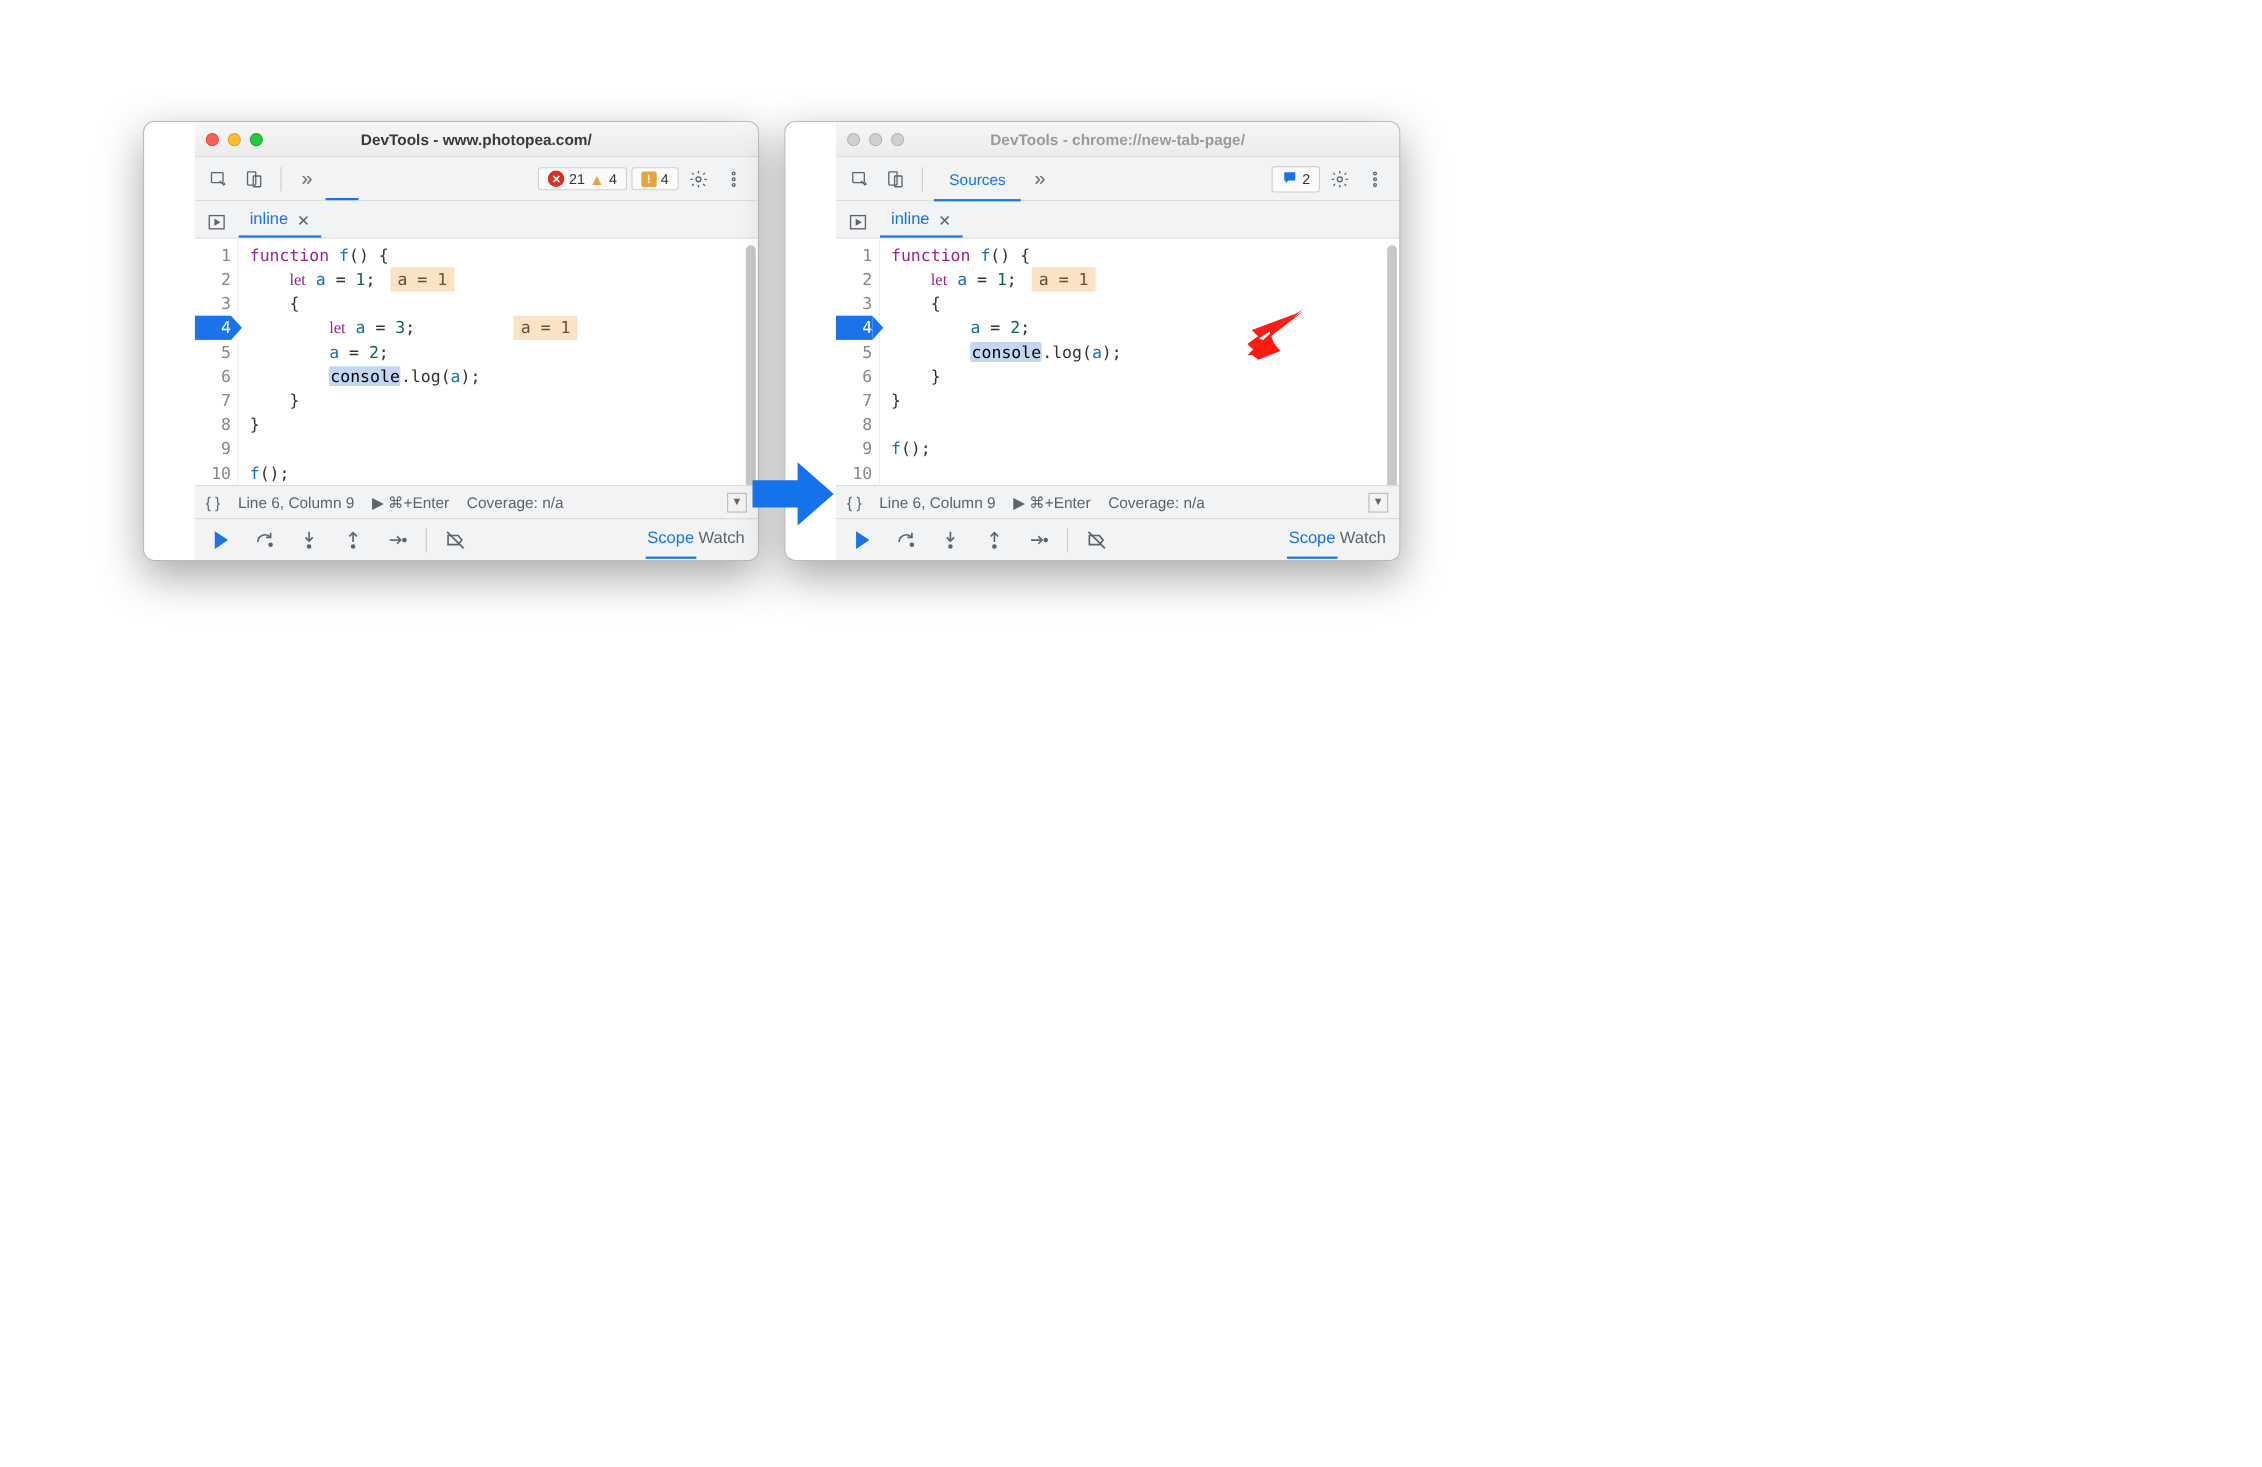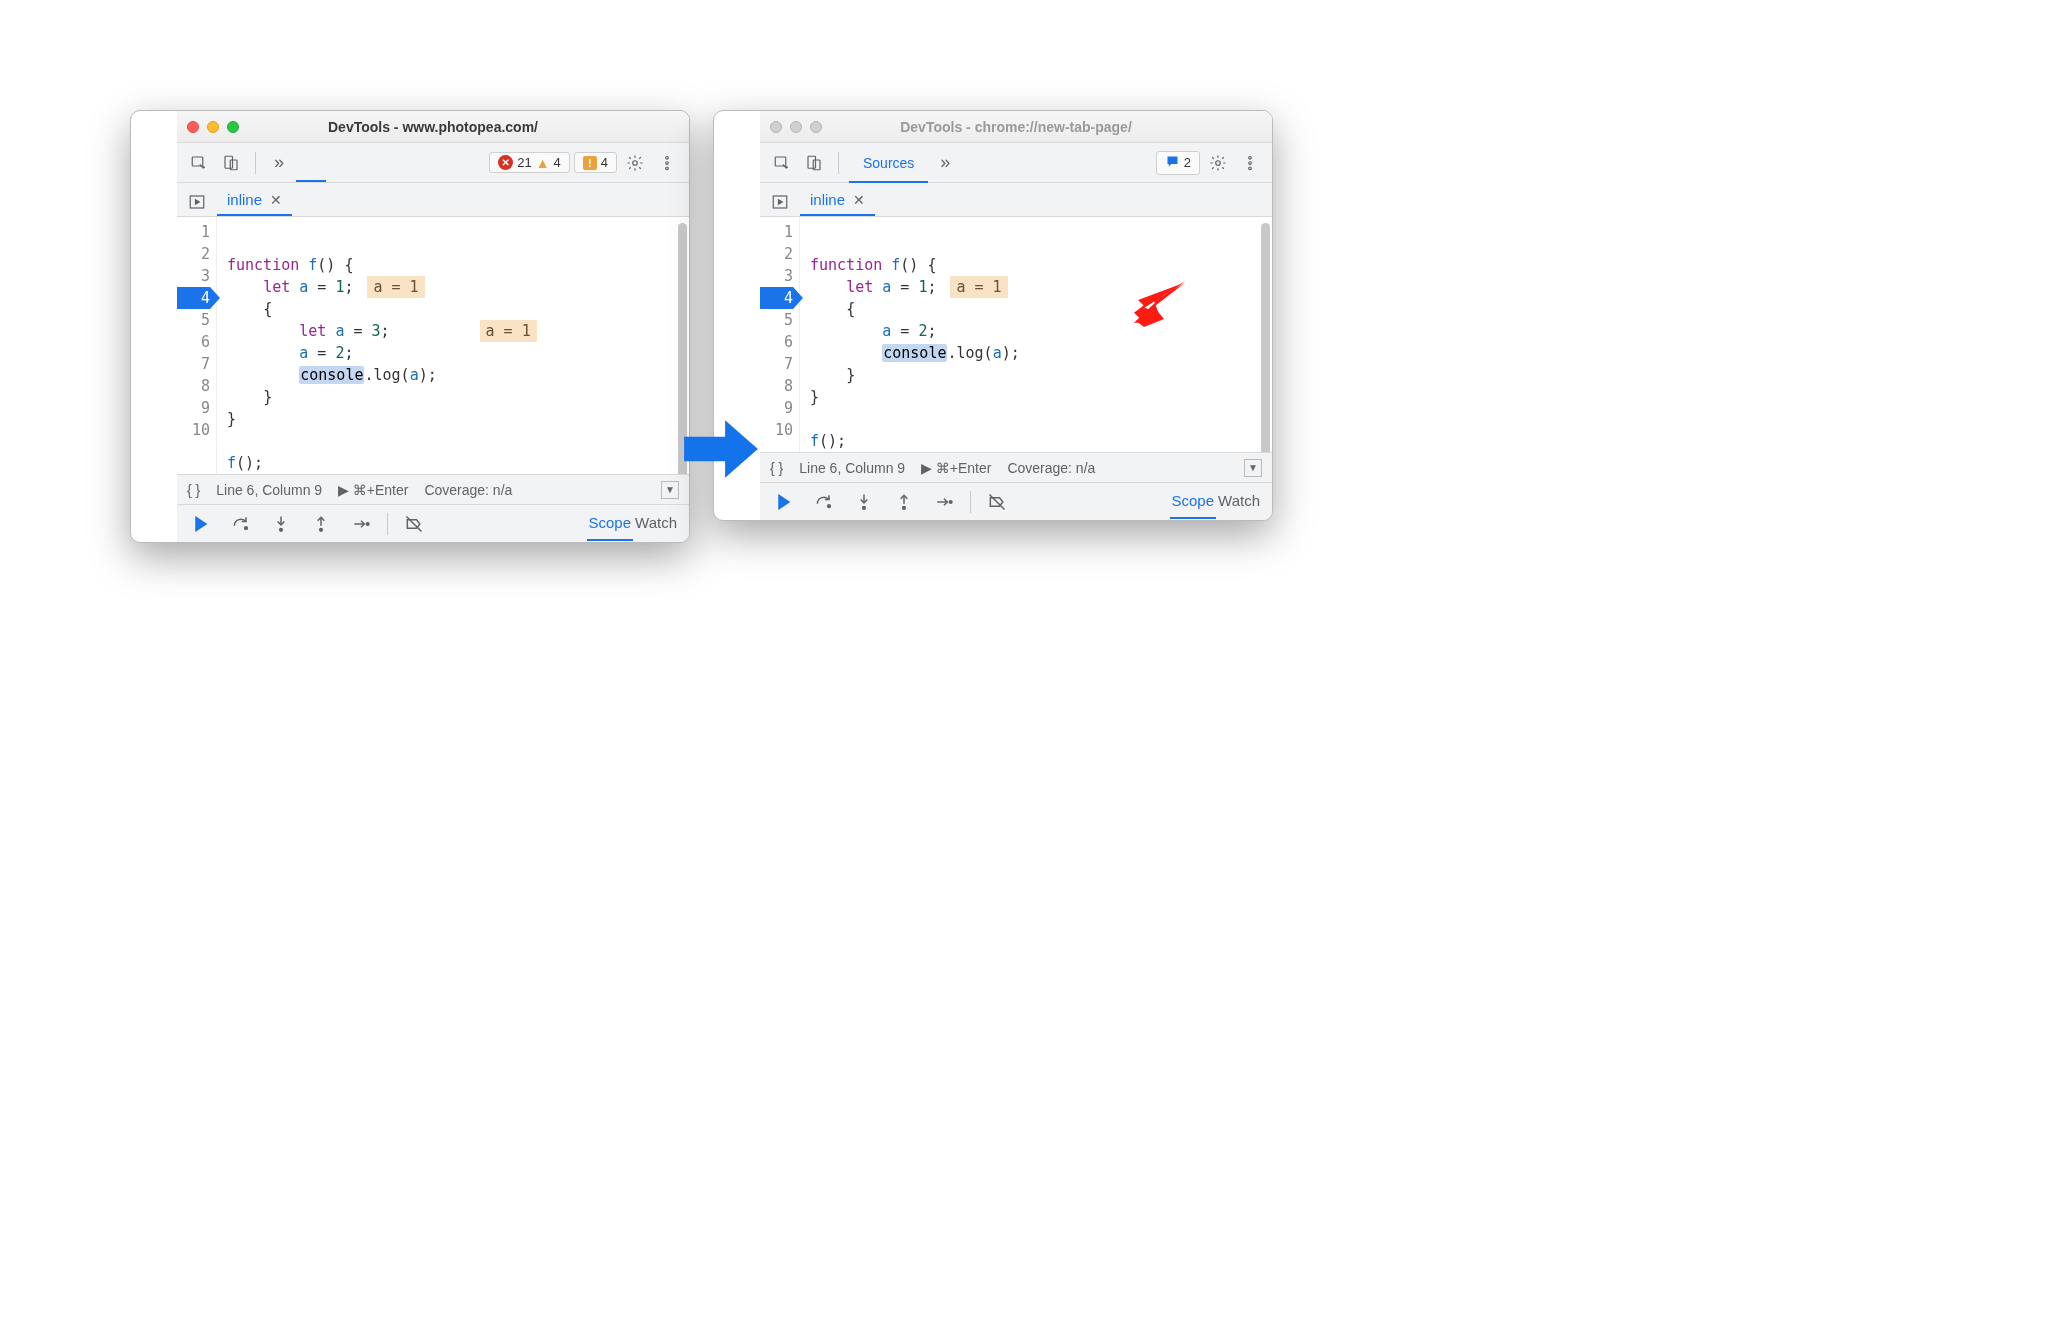--- a/index.html
+++ b/index.html
@@ -135,24 +135,24 @@
   .gutter .ln { height:22px; position:relative; }
   .gutter .ln.exec {
     background: #1a73e8; color:#fff;
   }
   .gutter .ln.exec::after {
     content:""; position:absolute; right:-10px; top:0;
     border-top:11px solid transparent;
     border-bottom:11px solid transparent;
     border-left:10px solid #1a73e8;
   }
-  .code { flex:1; padding:4px 0 0 10px; position:relative;margin-top:33px; }
+  .code { flex:1; padding:4px 0 0 10px; position:relative; }
   .code .row { height:22px; white-space:pre; }
   .kw-fun { color:#9b2393; }
-  .kw-let { color:#9b2393; }
+  .kw-let { color:#9b2393;font-family:Liberation Serif, serif; }
   .ident  { color:#1a6fb5; }
   .num    { color:#116644; }
   .punct  { color:#333; }
   .call   { color:#333; }
   .hint {
     display:inline-block;
     background:#f9e3c4;
     color:#665233;
     padding:0 6px;
     margin-left: 14px;

